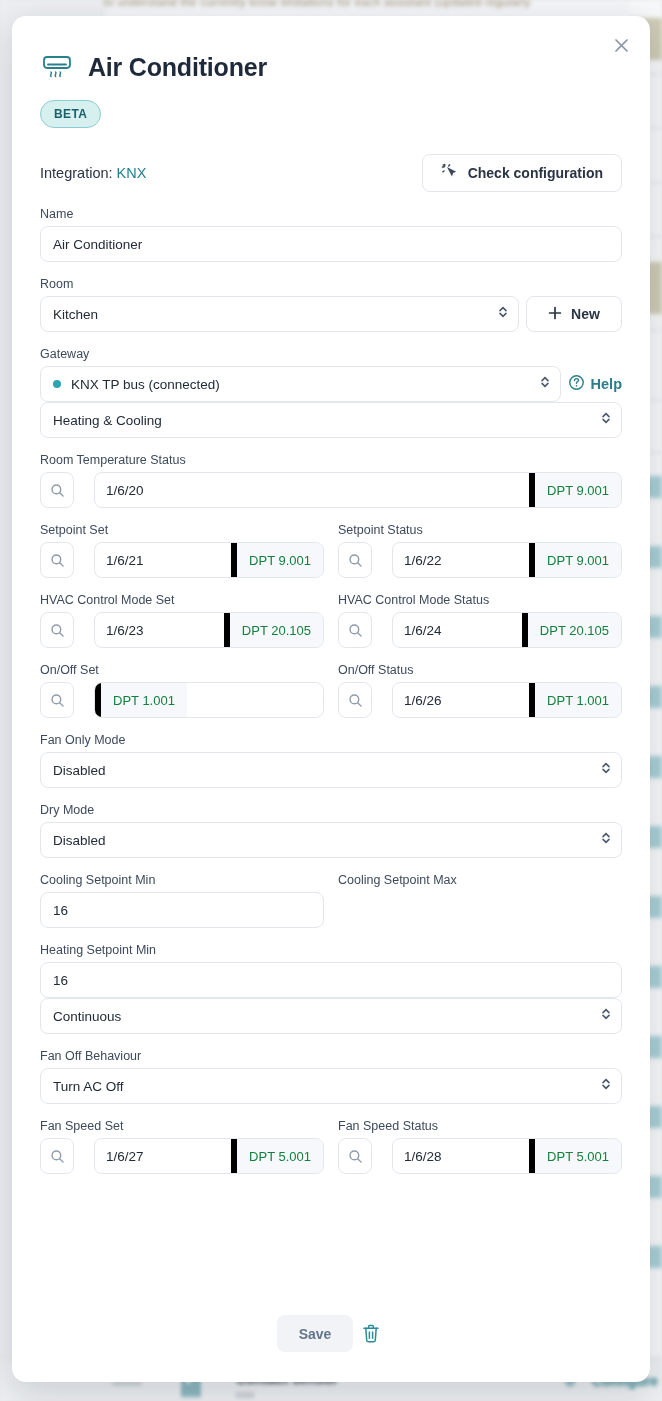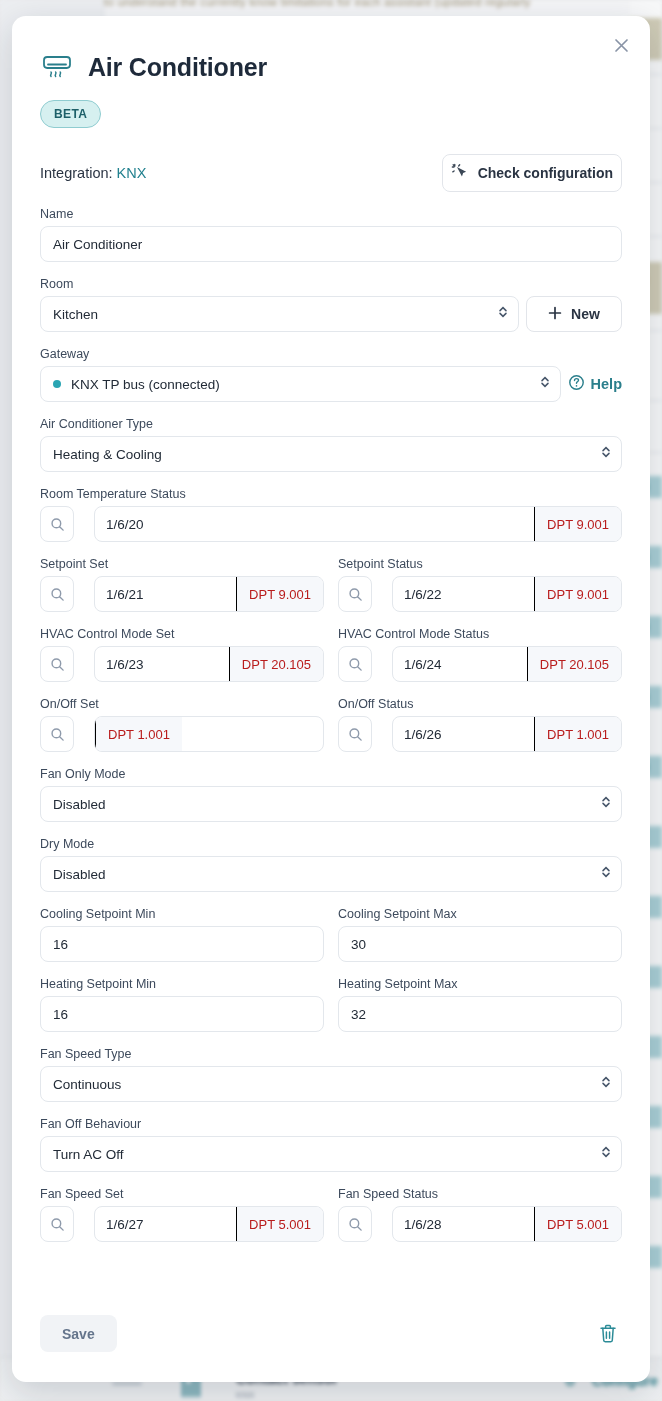--- a/index.html
+++ b/index.html
@@ -160,21 +160,21 @@
 
   #integration-row {
     display: flex; align-items: center; justify-content: space-between;
     margin-top: 26px;
   }
   #integration-text { font-size: 14.5px; color: #2a3443; }
   #integration-text b { color: #22818f; font-weight: 400; }
 
   #check-config-btn {
     display: flex; align-items: center; gap: 10px;
-    height: 38px; padding: 0 8px;
+    height: 38px; padding: 0 18px;
     background: #fff;
     border: 1px solid #e2e5ea;
     border-radius: 8px;
     font-size: 14px; font-weight: 700; color: #2a3443;
     cursor: pointer;
   }
 
   .field-label {
     font-size: 12.5px; color: #3d4a5c;
     margin: 15px 0 5px 0;
@@ -233,22 +233,22 @@
     border: none; background: transparent;
     padding: 0 11px;
     font-size: 13.5px; color: #222b37;
     font-family: "Liberation Sans", sans-serif;
   }
   .ga-dpt {
     flex: none;
     display: flex; align-items: center;
     padding: 0 12px;
     background: #f6f8fb;
-    border-left: 1px solid #000000;
-    font-size: 13px; color: #b91c1c;
+    border-left: 6px solid #000000;
+    font-size: 13px; color: #15803d;
     white-space: nowrap;
   }
 
   #help-link {
     display: flex; align-items: center; gap: 6px;
     flex: none;
     color: #2b7f8c; font-size: 14.5px; font-weight: 700;
     cursor: pointer;
   }
 
@@ -265,21 +265,21 @@
 
   .gw-dot {
     width: 8px; height: 8px; border-radius: 50%;
     background: #2aa5b3; flex: none;
     margin-right: 10px;
   }
 
   #footer {
     position: absolute;
     left: 28px; right: 28px; bottom: 30px;
-    display: flex; align-items: center; justify-content: space-between; gap: 4px;
+    display: flex; align-items: center; justify-content: center; gap: 4px;
   }
   #save-btn {
     height: 37px; padding: 0 22px;
     border: none; border-radius: 8px;
     background: #f1f3f6;
     color: #64748b;
     font-size: 14px; font-weight: 700;
     cursor: pointer;
     font-family: "Liberation Sans", sans-serif;
   }
@@ -436,21 +436,20 @@
           <circle cx="9" cy="9" r="7.1"></circle>
           <path d="M6.9 6.8 c0-1.2 1-1.9 2.1-1.9 1.2 0 2.1.8 2.1 1.8 0 1.2-1.1 1.4-1.7 2 -.3.3-.4.7-.4 1.1" stroke-linecap="round"></path>
           <circle cx="9" cy="12.6" r=".85" fill="#2b7f8c" stroke="none"></circle>
         </svg>
       </span>
       <span>Help</span>
     </div>
   </div>
 
   
-  <div class="field-label">Air Conditioner Type</div>
   <div class="select-wrap">
     <div class="select-box">
       <span>Heating &amp; Cooling</span>
     </div>
     <span class="stepper">
       <svg width="12" height="16" viewBox="0 0 12 16" fill="none" stroke="#47566a" stroke-width="1.5" stroke-linecap="round">
         <path d="M3 6.6 L6 3.6 L9 6.6"></path>
             <path d="M3 9.4 L6 12.4 L9 9.4"></path>
       </svg>
     </span>
@@ -601,38 +600,32 @@
   </div>
 
   
   <div class="row-2">
     <div>
       <div class="field-label">Cooling Setpoint Min</div>
       <input class="text-input" type="text" value="16" style="">
     </div>
     <div>
       <div class="field-label">Cooling Setpoint Max</div>
-      <input class="text-input" type="text" value="30" style="">
     </div>
   </div>
 
   
   <div class="row-2">
     <div>
       <div class="field-label">Heating Setpoint Min</div>
       <input class="text-input" type="text" value="16" style="">
     </div>
-    <div>
-      <div class="field-label">Heating Setpoint Max</div>
-      <input class="text-input" type="text" value="32" style="">
-    </div>
-  </div>
-
-  
-  <div class="field-label">Fan Speed Type</div>
+  </div>
+
+  
   <div class="select-wrap">
     <div class="select-box">
       <span>Continuous</span>
     </div>
     <span class="stepper">
       <svg width="12" height="16" viewBox="0 0 12 16" fill="none" stroke="#47566a" stroke-width="1.5" stroke-linecap="round">
         <path d="M3 6.6 L6 3.6 L9 6.6"></path>
             <path d="M3 9.4 L6 12.4 L9 9.4"></path>
       </svg>
     </span>

